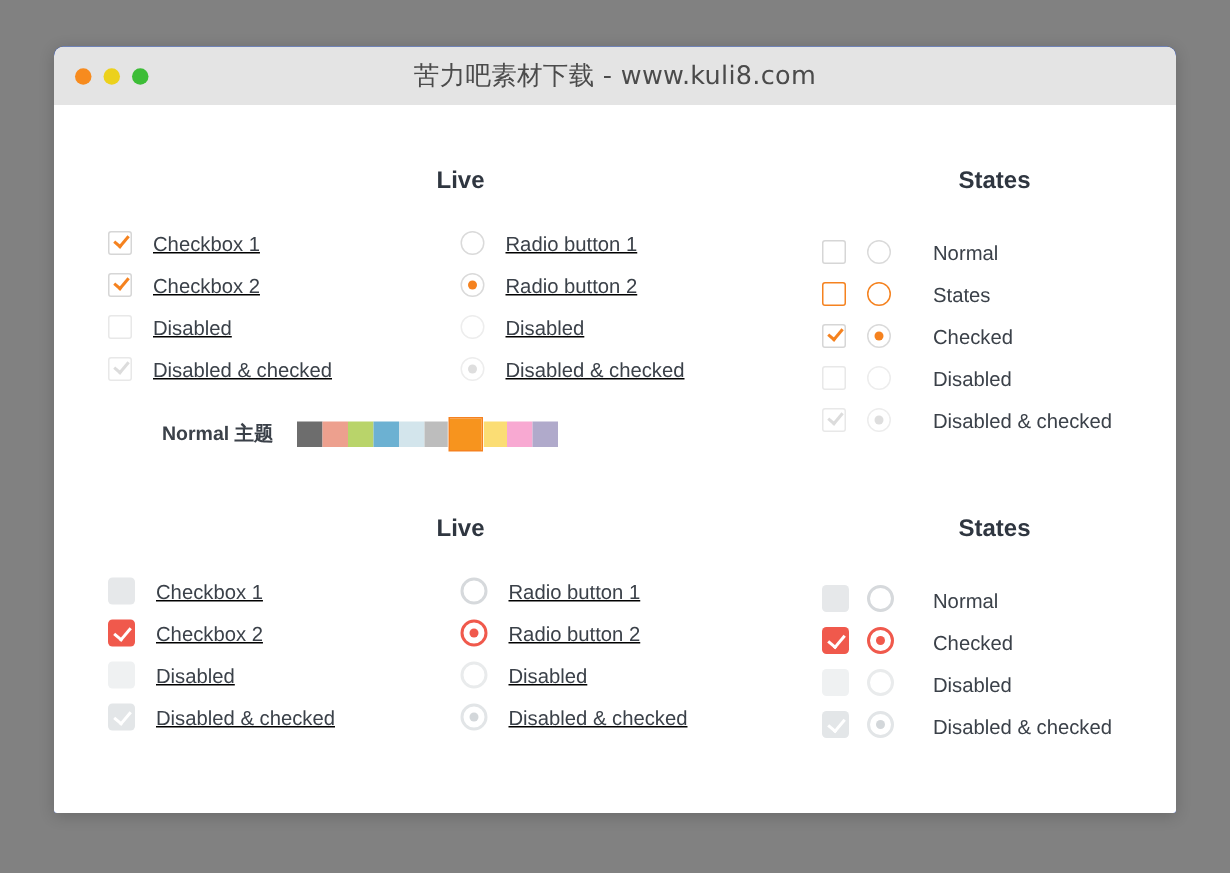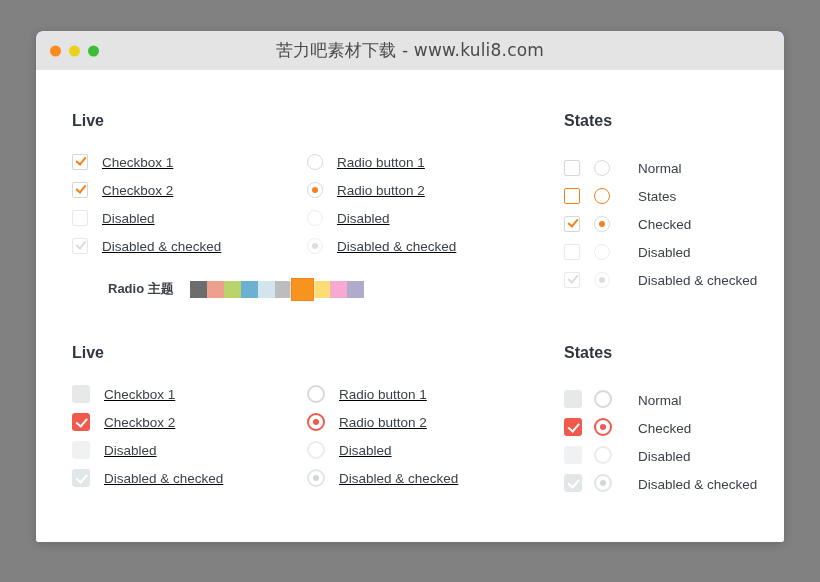--- a/index.html
+++ b/index.html
@@ -44,24 +44,25 @@
 
   
   .panel { position: absolute; }
   .panel-top { top: 42px; left: 0; right: 0; }
   .panel-bottom { top: 274px; left: 0; right: 0; }
 
   .heading {
     font-size: 16px; font-weight: bold; color: #2f3640;
     font-family: "Liberation Sans", sans-serif;
     margin: 0 0 18px 0;
+    text-align: center;
   }
 
   .col-live  { position: absolute; left: 36px; top: 0; width: 470px; }
-  .col-states{ position: absolute; left: 528px; top: 0; width: 230px; }
+  .col-states{ position: absolute; left: 512px; top: 0; width: 230px; }
   .row {
     display: flex; align-items: center;
     height: 28px;
     margin-bottom: 0px;
   }
   .row .label {
     font-size: 13.5px; color: #3b4149;
     font-family: "Liberation Sans", sans-serif;
     white-space: nowrap;
   }
@@ -214,21 +215,21 @@
               <span class="label">Disabled</span>
             </div>
             <div class="row">
               <span class="rd-a disabled checked"></span>
               <span class="label">Disabled &amp; checked</span>
             </div>
           </div>
         </div>
 
         <div class="swatch-row sw-row-top">
-          <span class="swatch-label">Radio 主题</span>
+          <span class="swatch-label">Normal 主题</span>
           <div class="swatches theme-swatches">
             <span class="sw" style="background:#6d6d6d"></span>
             <span class="sw" style="background:#eda08e"></span>
             <span class="sw" style="background:#b9d46a"></span>
             <span class="sw" style="background:#6cb1d2"></span>
             <span class="sw" style="background:#d3e5ec"></span>
             <span class="sw" style="background:#bdbdbd"></span>
             <span class="sw selected" style="background:#f7941e"></span>
             <span class="sw" style="background:#fbdd74"></span>
             <span class="sw" style="background:#f8a9d2"></span>

